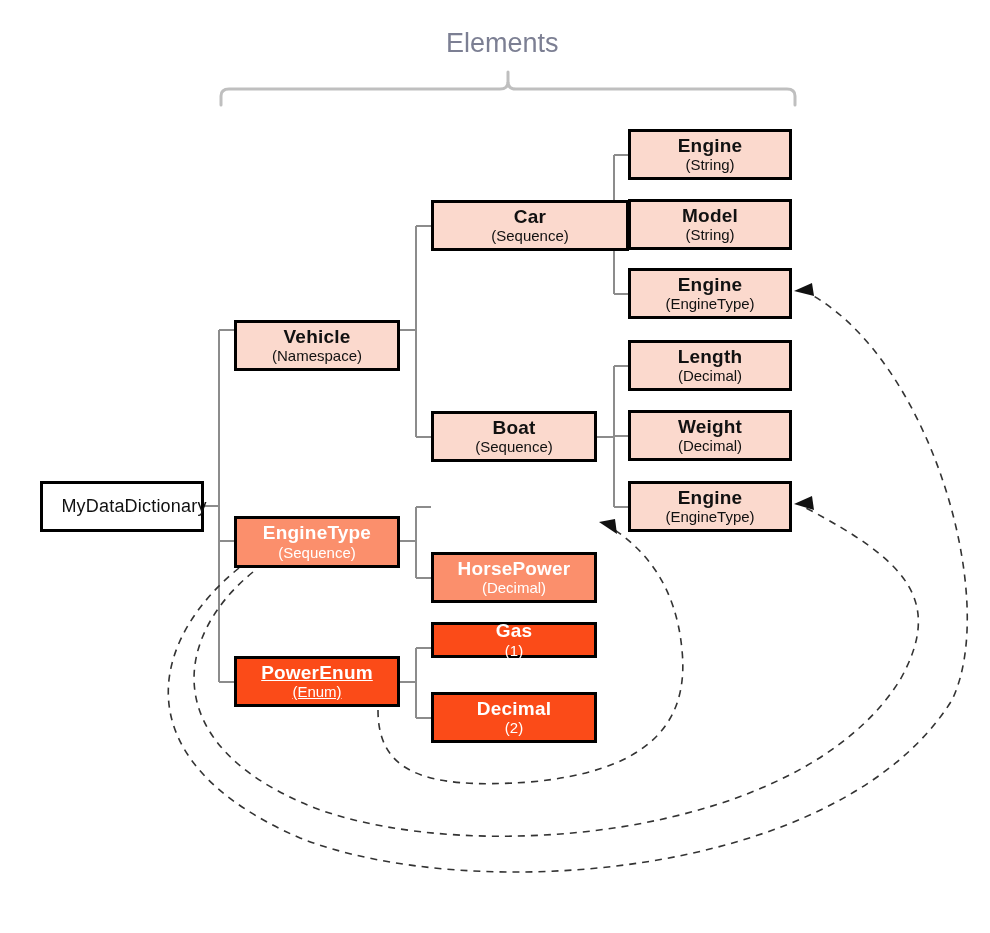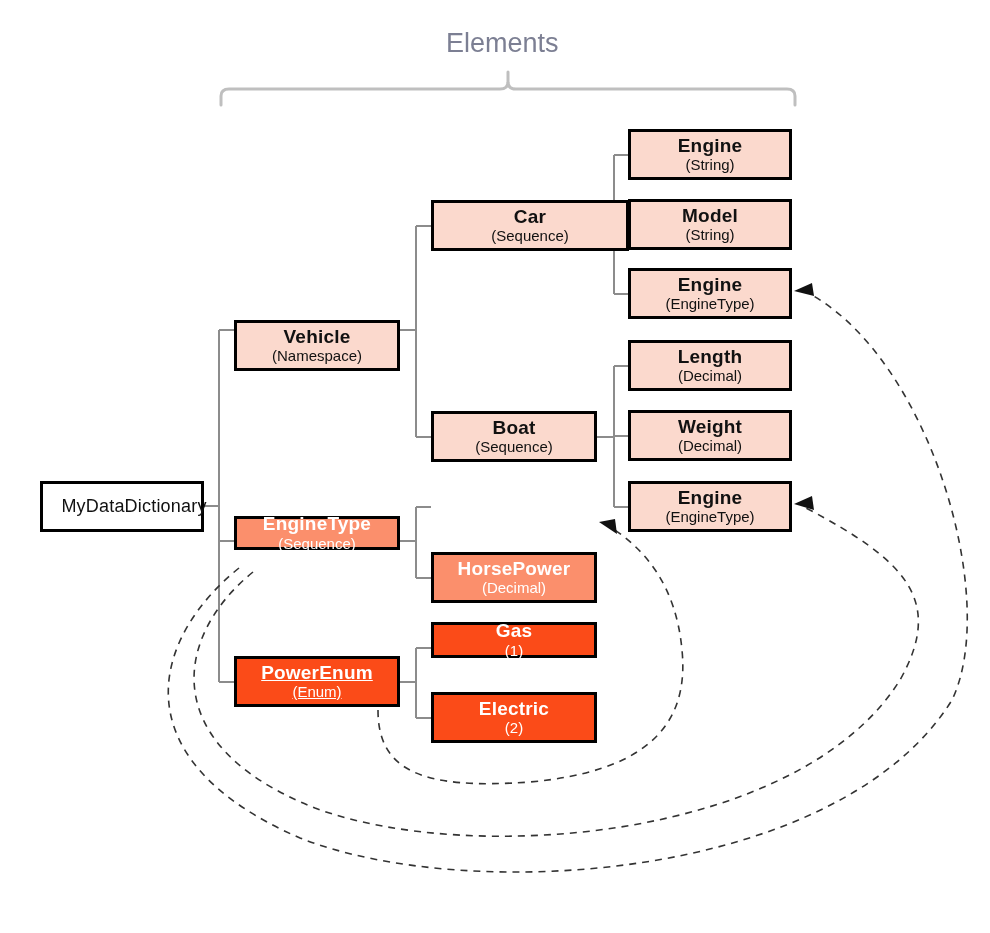--- a/index.html
+++ b/index.html
@@ -83,21 +83,21 @@
 
   <div class="node lvl-root" style="left:40px;top:481px;width:164px;height:51px;">
     <div class="nm">MyDataDictionary</div>
   </div>
 
   <div class="node lvl-light" style="left:234px;top:320px;width:166px;height:51px;">
     <div class="nm">Vehicle</div>
     <div class="tp">(Namespace)</div>
   </div>
 
-  <div class="node lvl-mid" style="left:234px;top:516px;width:166px;height:34px;">
+  <div class="node lvl-mid" style="left:234px;top:516px;width:166px;height:52px;">
     <div class="nm">EngineType</div>
     <div class="tp">(Sequence)</div>
   </div>
 
   <div class="node lvl-strong" style="left:234px;top:656px;width:166px;height:51px;text-decoration:underline;">
     <div class="nm">PowerEnum</div>
     <div class="tp">(Enum)</div>
   </div>
 
   <div class="node lvl-light" style="left:431px;top:200px;width:198px;height:51px;">
@@ -115,21 +115,21 @@
     <div class="nm">HorsePower</div>
     <div class="tp">(Decimal)</div>
   </div>
 
   <div class="node lvl-strong" style="left:431px;top:622px;width:166px;height:36px;">
     <div class="nm">Gas</div>
     <div class="tp">(1)</div>
   </div>
 
   <div class="node lvl-strong" style="left:431px;top:692px;width:166px;height:51px;">
-    <div class="nm">Electric</div>
+    <div class="nm">Decimal</div>
     <div class="tp">(2)</div>
   </div>
 
   <div class="node lvl-light" style="left:628px;top:129px;width:164px;height:51px;">
     <div class="nm">Engine</div>
     <div class="tp">(String)</div>
   </div>
 
   <div class="node lvl-light" style="left:628px;top:199px;width:164px;height:51px;">
     <div class="nm">Model</div>

